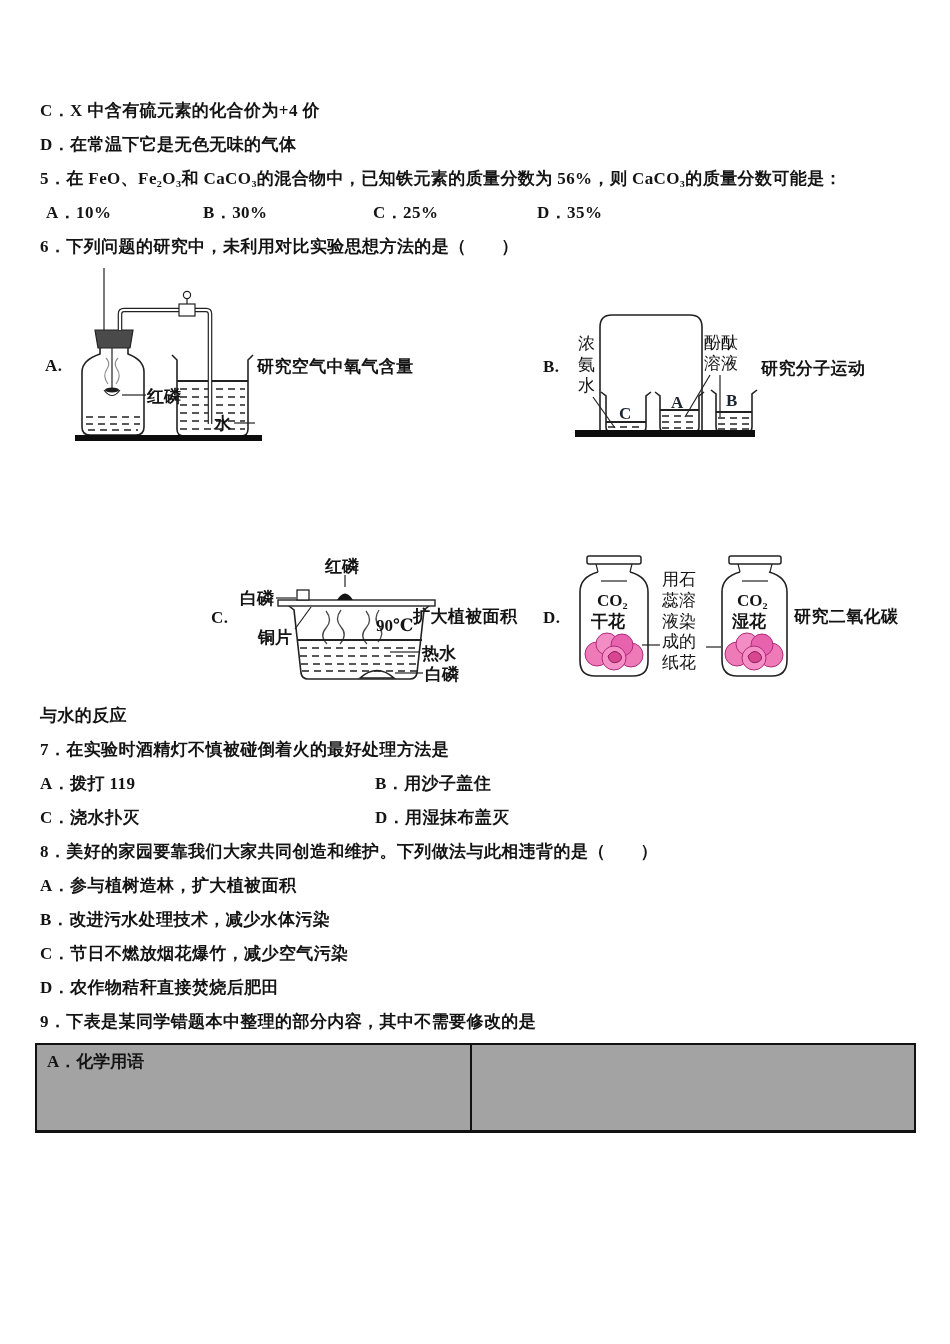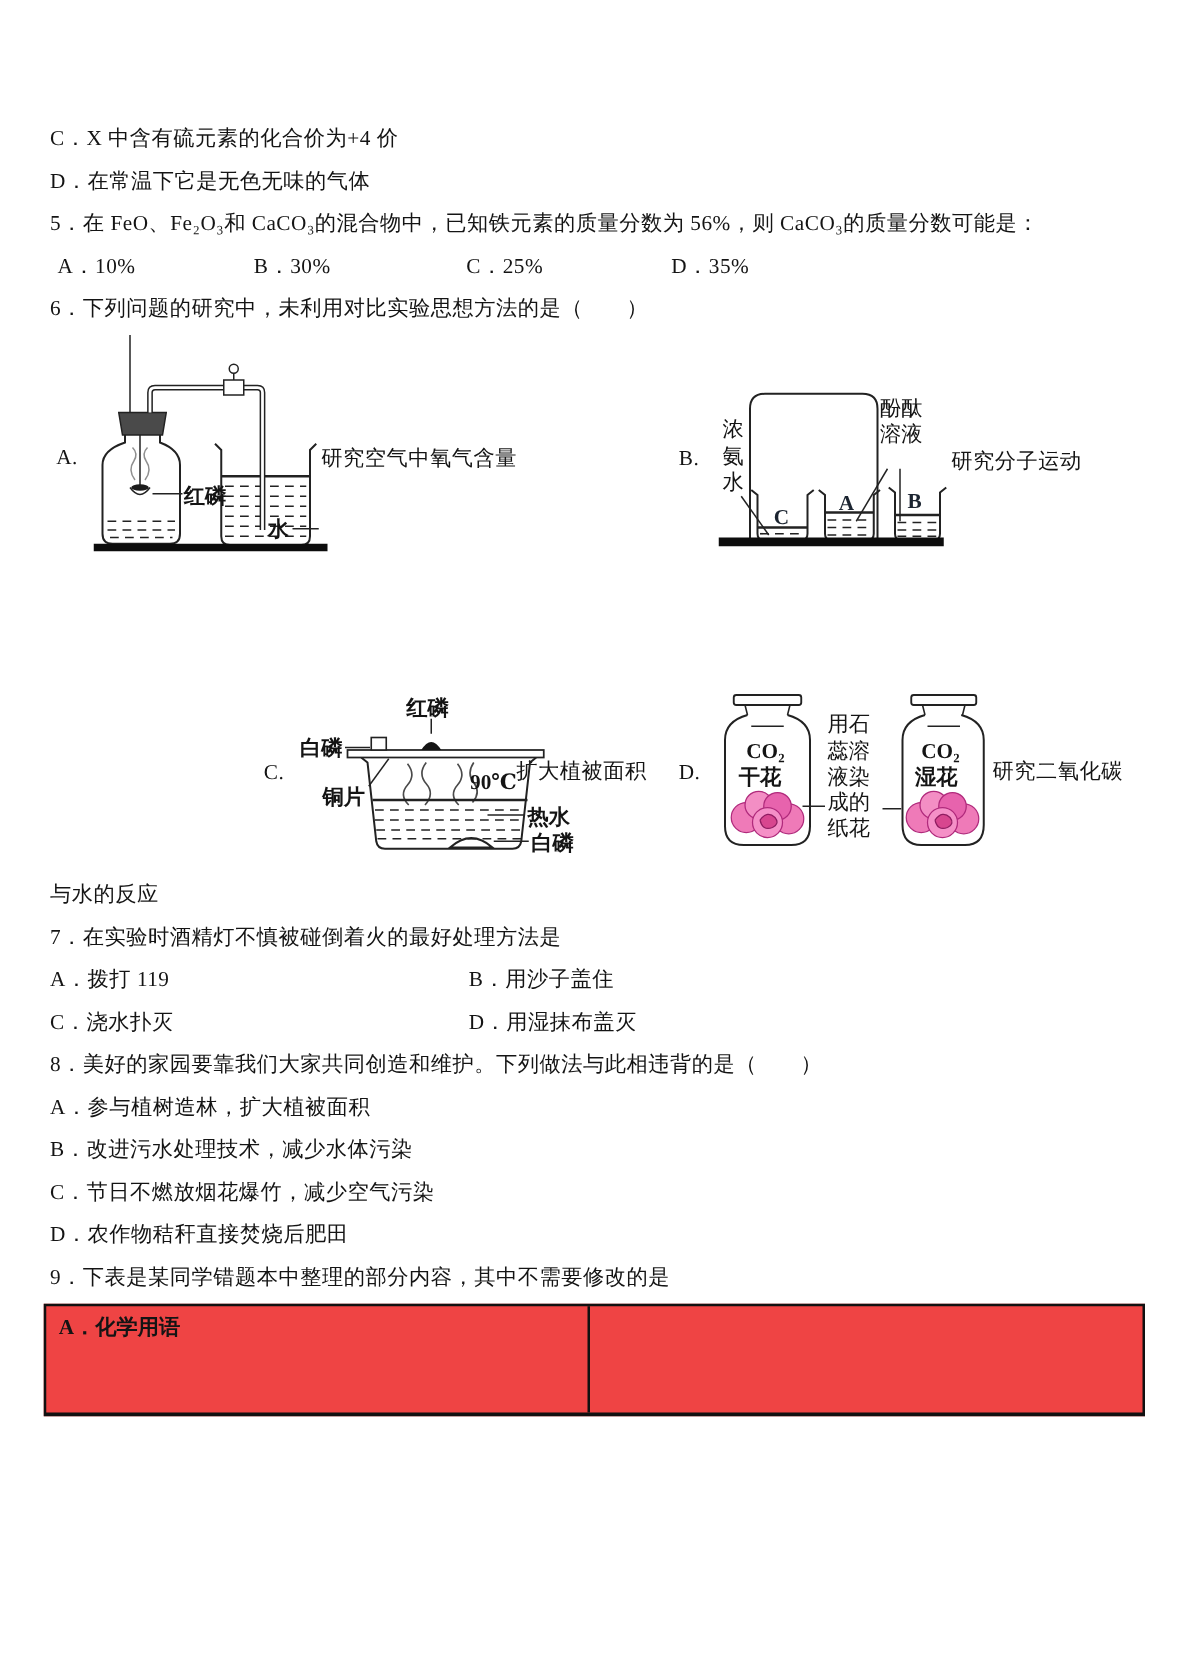--- a/index.html
+++ b/index.html
@@ -4,21 +4,21 @@
 <style>
   * { margin:0; padding:0; box-sizing:border-box; }
   html,body { background:#ffffff; }
   body {
     width:950px; height:1344px;
     font-family:"Liberation Serif","DejaVu Serif",serif;
     color:#141414;
   }
   .page { position:relative; width:950px; height:1344px; background:#ffffff; overflow:hidden; }
   .tline {
-    position:absolute; font-size:17px; font-weight:normal;
+    position:absolute; font-size:17px; font-weight:bold;
     white-space:nowrap; letter-spacing:0.4px; line-height:20px;
   }
   .vtext {
     position:absolute; font-size:17px; font-weight:normal;
     word-break:break-all; line-height:21px; letter-spacing:0;
   }
   svg.diagram { position:absolute; overflow:visible; }
   svg text {
     font-family:"Liberation Serif","DejaVu Serif",serif;
     font-size:17px; font-weight:bold; fill:#141414;
@@ -26,21 +26,21 @@
   svg text.letter { font-weight:bold; font-size:17px; fill:#1b2430; }
   .s    { stroke:#222; stroke-width:1.6; fill:none; }
   .s2   { stroke:#222; stroke-width:2;   fill:none; }
   .thin { stroke:#222; stroke-width:1.2; fill:none; }
   .dash { stroke:#222; stroke-width:1.3; fill:none; stroke-dasharray:7 5; }
   .steam{ stroke:#4a4a4a; stroke-width:1.3; fill:none; }
   .smoke{ stroke:#8f8f8f; stroke-width:1.2; fill:none; }
   .base { fill:#0d0d0d; }
   .q9table {
     position:absolute; left:35px; top:1043px; width:881px; height:90px;
-    border:2px solid #111; border-bottom-width:3px; display:flex; background:#ef4444;
+    border:2px solid #111; border-bottom-width:3px; display:flex; background:#a3a3a3;
   }
   .q9cell { padding:5px 10px; font-size:17px; font-weight:bold; white-space:nowrap; }
   .q9cell.a { width:435px; border-right:2px solid #111; }
   .q9cell.b { flex:1; }
 </style>
 </head>
 <body>
 
 <div class="page">
 
@@ -122,21 +122,21 @@
       <line class="dash" x1="143" y1="128" x2="175" y2="128"></line>
       <line class="dash" x1="143" y1="133" x2="175" y2="133"></line>
       <text class="letter" x="151" y="110">B</text>
     </g>
     <line class="thin" x1="18" y1="101" x2="40" y2="132"></line>
     <line class="thin" x1="135" y1="79" x2="110" y2="121"></line>
     <line class="thin" x1="145" y1="79" x2="145" y2="121"></line>
     <rect class="base" x="0" y="134" width="180" height="7"></rect>
   </svg>
   <div class="vtext" style="left:578px; top:333px; width:20px">浓氨水</div>
-  <div class="vtext" style="left:704px; top:316px; width:38px">酚酞溶液</div>
+  <div class="vtext" style="left:704px; top:332px; width:38px">酚酞溶液</div>
 
   <div class="tline" style="left:211px; top:608px">C.</div>
   <div class="tline" style="left:413px; top:607px">扩大植被面积</div>
 
   <svg class="diagram" style="left:238px; top:553px" width="226" height="136" viewBox="0 0 226 136">
     <g>
       <path class="s" d="M51,53 L56,57 L63,120 Q64,126 70,126 L172,126 Q178,126 179,120 L186,57 L191,53"></path>
       <path class="steam" d="M88,58 q7,9 0,17 q-7,8 1,16"></path>
       <path class="steam" d="M103,57 q-7,9 0,17 q7,8 -1,17"></path>
       <path class="steam" d="M128,58 q7,9 0,17 q-7,8 1,16"></path>

